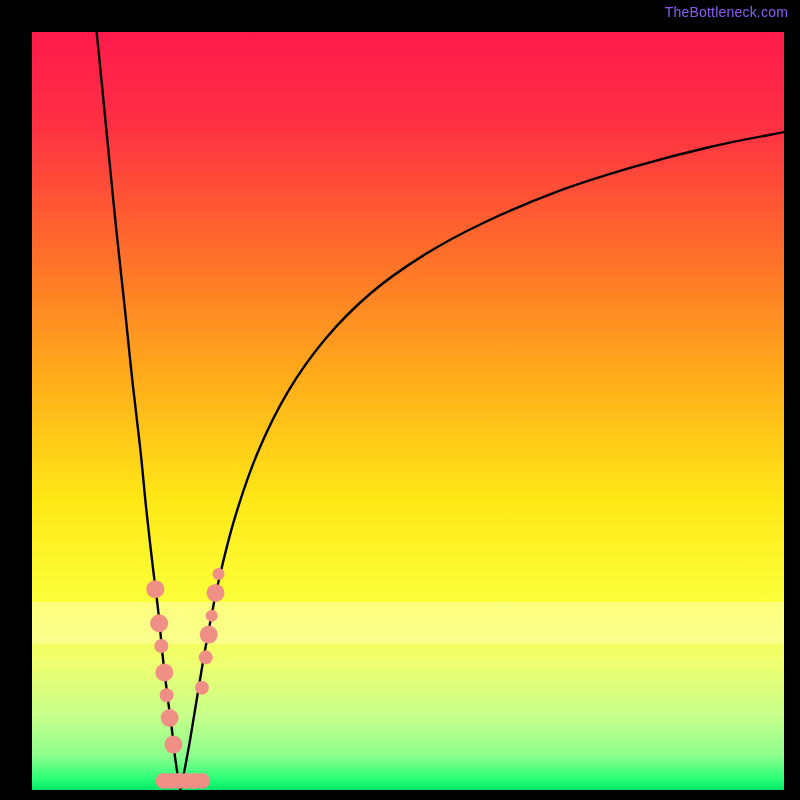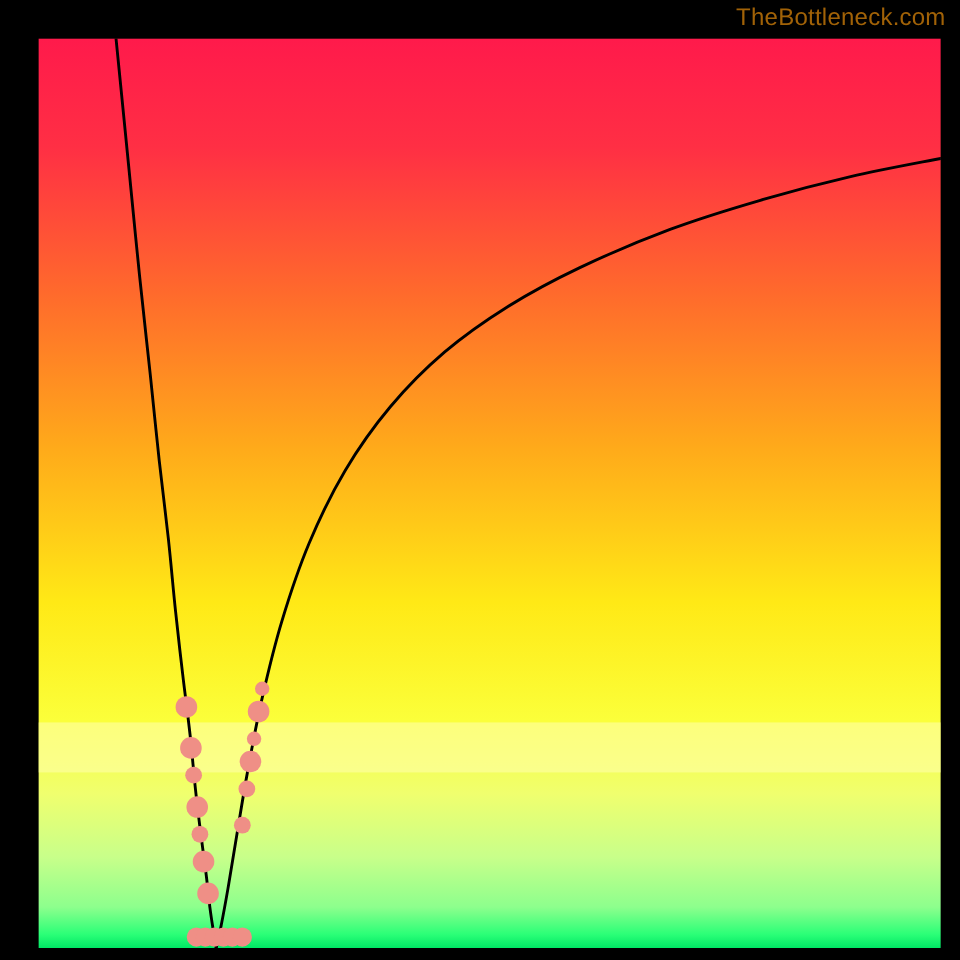--- a/index.html
+++ b/index.html
@@ -15,22 +15,22 @@
     position: absolute;
     inset: 0;
     background: #000;
   }
   .plot {
     position: absolute;
     box-sizing: border-box;
   }
   .watermark {
     position: absolute;
-    color: #a16207;
-    font-size: 20px;
+    color: #8b5cf6;
+    font-size: 14px;
     font-weight: 400;
     letter-spacing: 0.2px;
     white-space: nowrap;
   }
   svg { display: block; }
 </style>
 </head>
 <body>
 
 <div class="frame">

